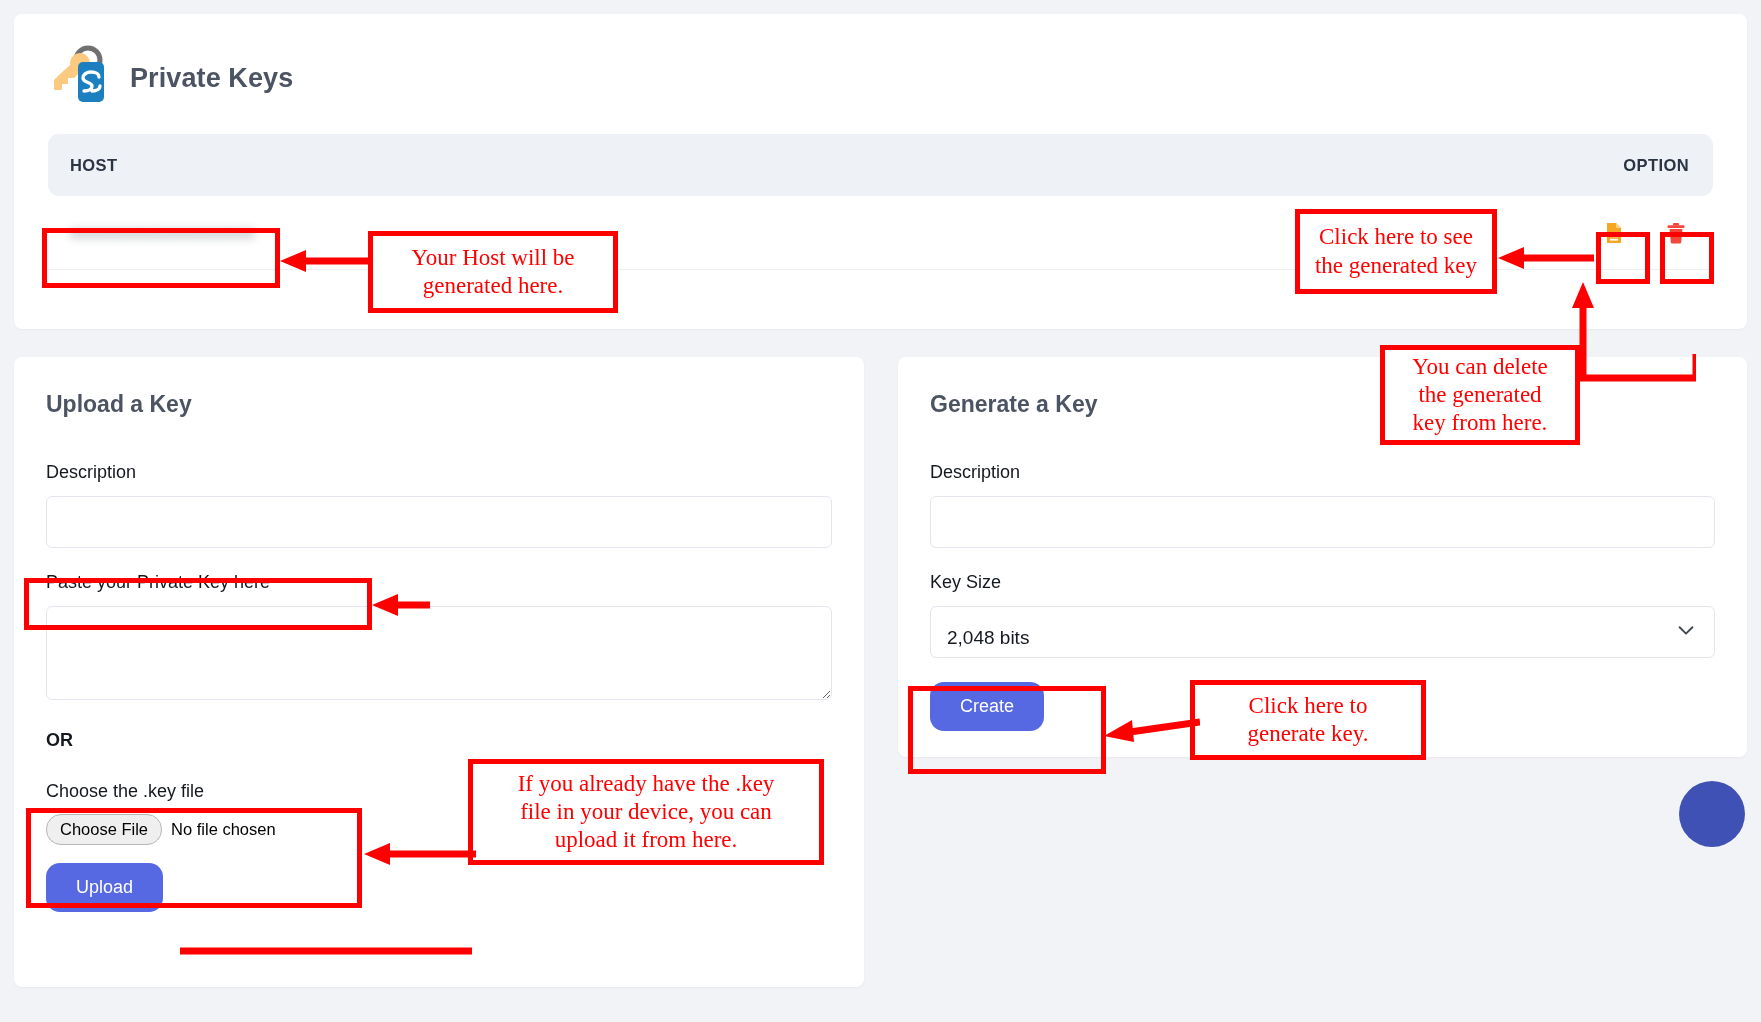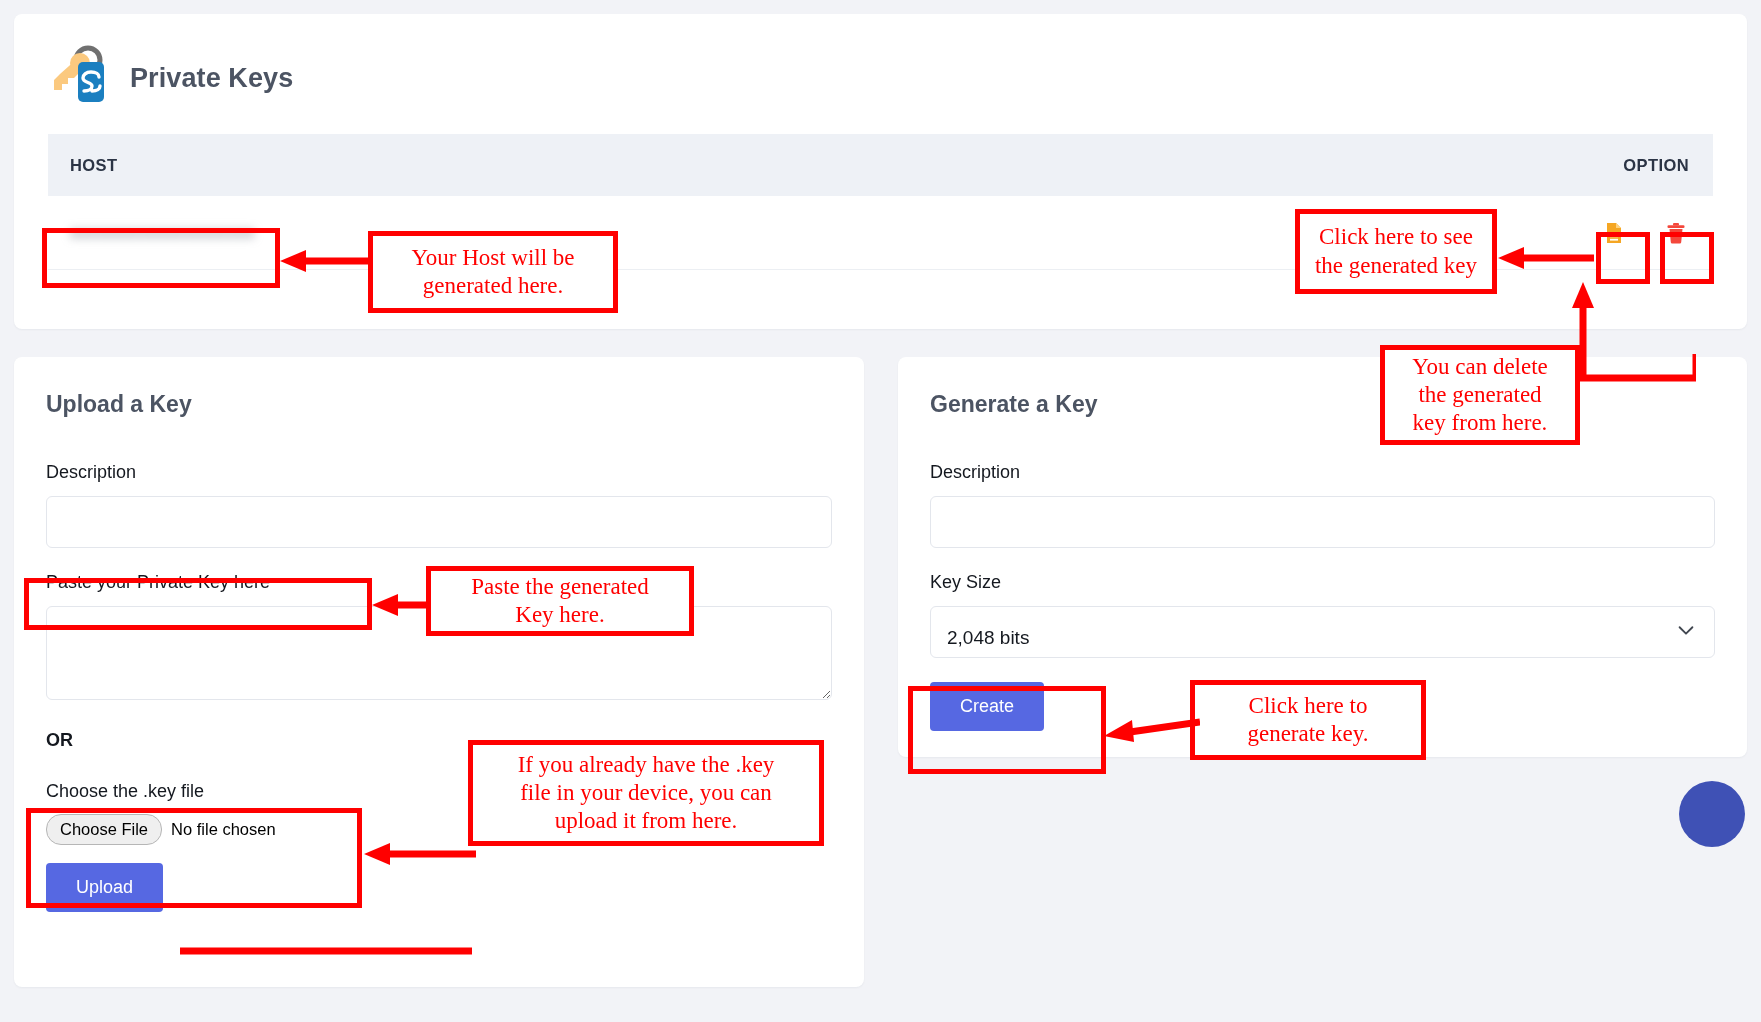--- a/index.html
+++ b/index.html
@@ -52,20 +52,21 @@
   }
 
   .table-head {
     display: flex;
     justify-content: space-between;
     align-items: center;
     background: #eef1f6;
     margin: 0 34px;
     padding: 19px 24px 19px 22px;
     height: 62px;
+    border-radius: 11px;
   }
 
   .th {
     font-size: 16.5px;
     font-weight: bold;
     color: #2b3445;
     letter-spacing: .4px;
   }
 
   .table-row {
@@ -168,21 +169,21 @@
     padding: 5px 13px;
     cursor: pointer;
   }
 
   .file-name { font-size: 16.5px; color: #000; }
 
   .btn-primary {
     background: #5668e2;
     color: #fff;
     border: none;
-    border-radius: 4px;
+    border-radius: 14px;
     font-size: 18px;
     font-family: "Liberation Sans", sans-serif;
     cursor: pointer;
     padding: 14px 30px;
   }
 
   .select-wrap { position: relative; width: 100%; }
 
   .select-input {
     width: 100%;
@@ -370,29 +371,27 @@
     <div class="anno-rect" style="left:1660px; top:232px; width:54px; height:52px;"></div>
     <div class="anno-box" style="left:1380px; top:345px; width:200px; height:100px; white-space:pre-line;">You can delete
 the generated
 key from here.</div>
     <svg class="anno-arrow" style="left:1570px; top:282px;" width="126" height="108" viewBox="0 0 126 108">
       <path d="M126 72 L126 96 L13 96 L13 26" stroke="#ff0000" stroke-width="7" fill="none"></path>
       <path d="M13 0 L2 26 L24 26 Z" fill="#ff0000"></path>
     </svg>
 
     <div class="anno-rect" style="left:24px; top:578px; width:348px; height:52px;"></div>
-    <div class="anno-box" style="left:426px; top:566px; width:268px; height:70px; white-space:pre-line;">Paste the generated
-Key here.</div>
     <svg class="anno-arrow" style="left:372px; top:592px;" width="58" height="26" viewBox="0 0 58 26">
       <path d="M58 13 L24 13" stroke="#ff0000" stroke-width="7"></path>
       <path d="M0 13 L26 2 L26 24 Z" fill="#ff0000"></path>
     </svg>
 
     <div class="anno-rect" style="left:26px; top:808px; width:336px; height:100px;"></div>
-    <div class="anno-box" style="left:468px; top:740px; width:356px; height:106px; white-space:pre-line;">If you already have the .key
+    <div class="anno-box" style="left:468px; top:759px; width:356px; height:106px; white-space:pre-line;">If you already have the .key
 file in your device, you can
 upload it from here.</div>
     <svg class="anno-arrow" style="left:364px; top:841px;" width="112" height="26" viewBox="0 0 112 26">
       <path d="M112 13 L24 13" stroke="#ff0000" stroke-width="7"></path>
       <path d="M0 13 L26 2 L26 24 Z" fill="#ff0000"></path>
     </svg>
 
     <svg class="anno-arrow" style="left:180px; top:943px;" width="292" height="16" viewBox="0 0 292 16">
       <path d="M292 8 L0 8" stroke="#ff0000" stroke-width="7"></path>
     </svg>

